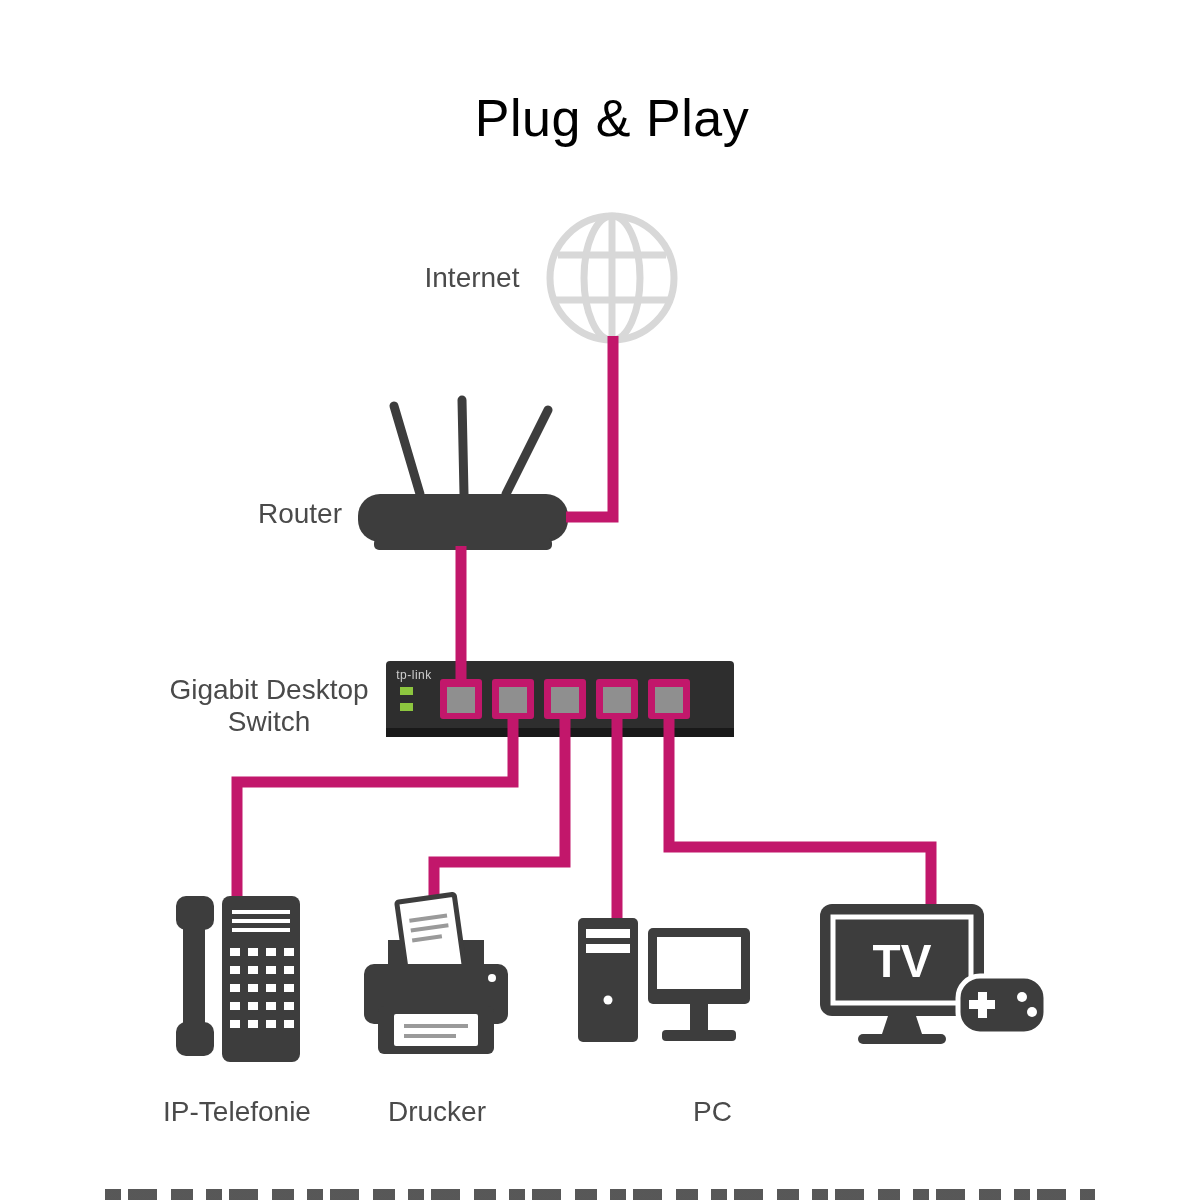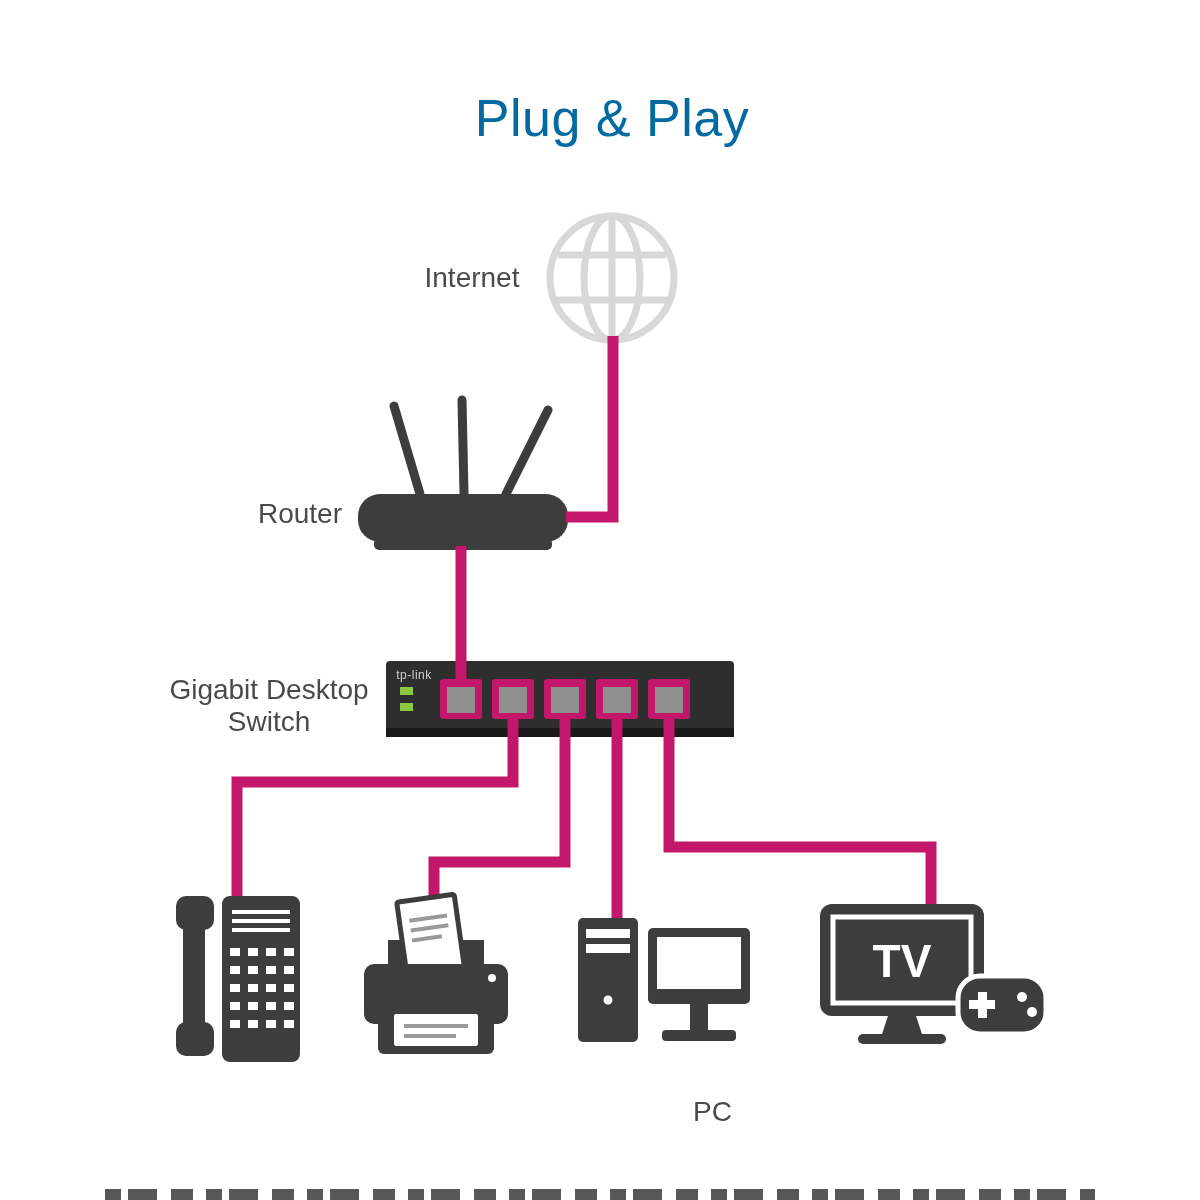--- a/index.html
+++ b/index.html
@@ -19,21 +19,21 @@
     line-height: 32px;
     text-align: center;
     white-space: pre-line;
   }
   .title {
     position: absolute;
     left: 0; right: 0;
     top: 88px;
     text-align: center;
     font-size: 52px;
-    color: #0369a1;
+    color: #000000;
     letter-spacing: 0.5px;
     padding-left: 24px;
   }
   svg text { font-family: "Liberation Sans", sans-serif; }
   .tv-text { font-weight: bold; font-size: 46px; }
   .brand-text { font-size: 12px; letter-spacing: 0.5px; }
   .cropped-strip {
     position: absolute;
     left: 105px;
     top: 1189px;
@@ -206,19 +206,21 @@
     </g>
   </svg>
 
   <div class="label" style="left:402px; top:262px; width:140px;">Internet</div>
 
   <div class="label" style="left:230px; top:498px; width:140px;">Router</div>
 
   <div class="label" style="left:119px; top:674px; width:300px;">Gigabit Desktop
 Switch</div>
 
-
+  <div class="label" style="left:127px; top:1096px; width:220px;">IP-Telefonie</div>
+
+  <div class="label" style="left:347px; top:1096px; width:180px;">Drucker</div>
 
   <div class="label" style="left:612px; top:1096px; width:120px;text-align:right;">PC</div>
 
 
   <div class="cropped-strip"></div>
 </div>
 
 </body></html>

